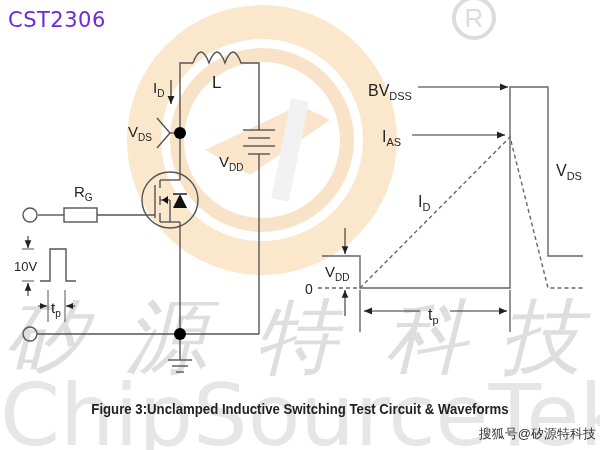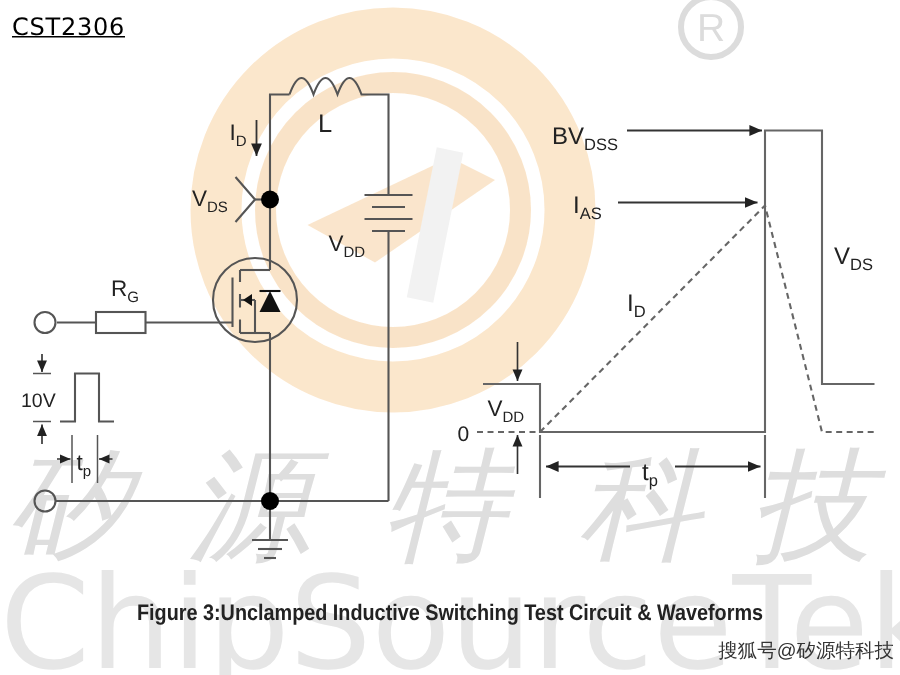--- a/index.html
+++ b/index.html
@@ -1,18 +1,18 @@
 <!DOCTYPE html>
 <html><head>
 <meta charset="utf-8">
 <style>
   html, body { margin:0; padding:0; }
   body { width:600px; height:450px; background:#ffffff; position:relative; overflow:hidden; font-family:"Liberation Sans", sans-serif; }
   .abs { position:absolute; }
-  #model { left:8px; top:8px; font-family:"DejaVu Sans", sans-serif; font-size:16px; color:#000000; letter-spacing:0.5px;text-decoration:underline; }
+  #model { left:8px; top:8px; font-family:"DejaVu Sans", sans-serif; font-size:21px; color:#6d28d9; letter-spacing:0.5px; }
   #caption { left:0; width:600px; top:400px; text-align:center; font-family:"Liberation Sans", sans-serif; font-weight:bold; font-size:15px; color:#222; transform:scaleX(0.88); }
   #source { right:4px; top:425px; font-family:Liberation Sans, sans-serif; font-size:13px; color:#333; }
   svg { position:absolute; left:0; top:0; }
   .lbl { font-family:"Liberation Sans", sans-serif; fill:#222; }
 </style>
 </head>
 <body>
 
 <svg width="600" height="450" viewBox="0 0 600 450">
   <g opacity="0.85">

